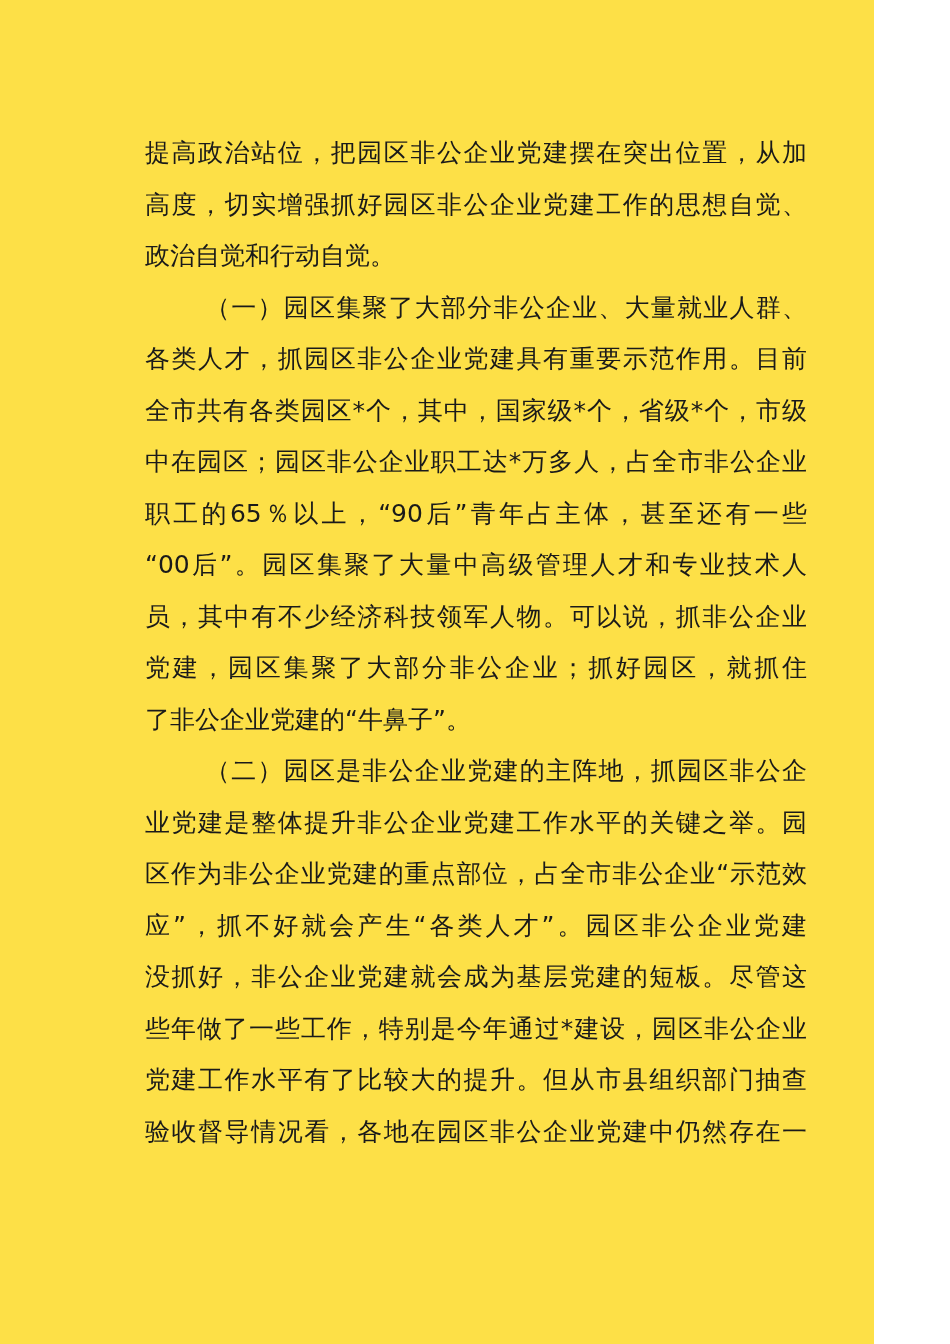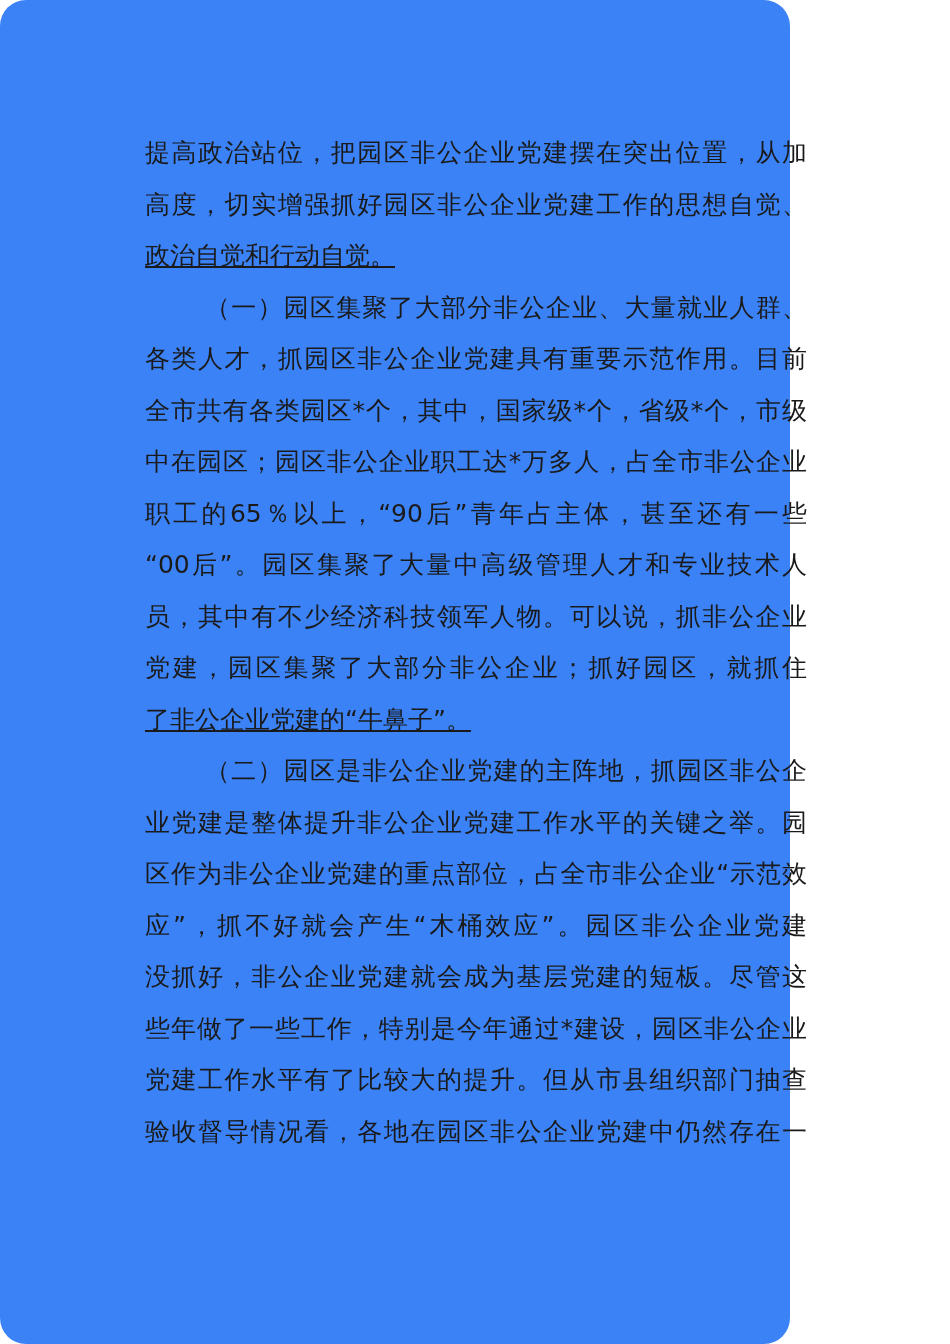--- a/index.html
+++ b/index.html
@@ -12,44 +12,42 @@
     height: 1344px;
     position: relative;
     overflow: hidden;
     font-family: "DejaVu Sans", "Liberation Sans", sans-serif;
     color: #1a1a1a;
   }
   .page {
     position: absolute;
     left: 0;
     top: 0;
-    width: 790px;
+    width: 874px;
     height: 1344px;
-    background: #3b82f6;
-    border-radius: 26px;
+    background: #fde047;
   }
   .doc-body {
     position: absolute;
     left: 145px;
     top: 127px;
     width: 662px;
   }
   .line {
     display: block;
     height: 51.5px;
     line-height: 51.5px;
     font-size: 25px;
     white-space: nowrap;
     text-align: justify;
     text-align-last: justify;
     letter-spacing: 0;
   }
   .line.last {
     text-align-last: left;
-    text-decoration: underline;
   }
   .line.indent {
     padding-left: 60px;
   }
 </style>
 </head>
 <body>
 
 <div class="page">
   <div class="doc-body">
@@ -69,21 +67,21 @@
       <span class="line">“00后”。园区集聚了大量中高级管理人才和专业技术人</span>
       <span class="line">员，其中有不少经济科技领军人物。可以说，抓非公企业</span>
       <span class="line">党建，园区集聚了大部分非公企业；抓好园区，就抓住</span>
       <span class="line last">了非公企业党建的“牛鼻子”。</span>
     </div>
 
     <div class="paragraph">
       <span class="line indent">（二）园区是非公企业党建的主阵地，抓园区非公企</span>
       <span class="line">业党建是整体提升非公企业党建工作水平的关键之举。园</span>
       <span class="line">区作为非公企业党建的重点部位，占全市非公企业“示范效</span>
-      <span class="line">应”，抓不好就会产生“木桶效应”。园区非公企业党建</span>
+      <span class="line">应”，抓不好就会产生“各类人才”。园区非公企业党建</span>
       <span class="line">没抓好，非公企业党建就会成为基层党建的短板。尽管这</span>
       <span class="line">些年做了一些工作，特别是今年通过*建设，园区非公企业</span>
       <span class="line">党建工作水平有了比较大的提升。但从市县组织部门抽查</span>
       <span class="line">验收督导情况看，各地在园区非公企业党建中仍然存在一</span>
     </div>
 
   </div>
 </div>
 
 </body></html>

